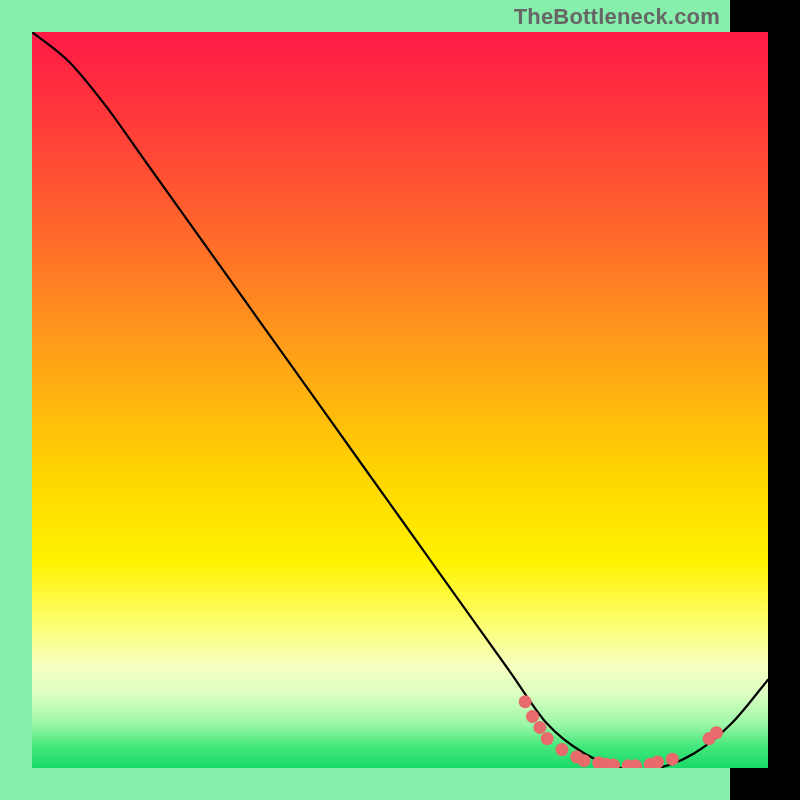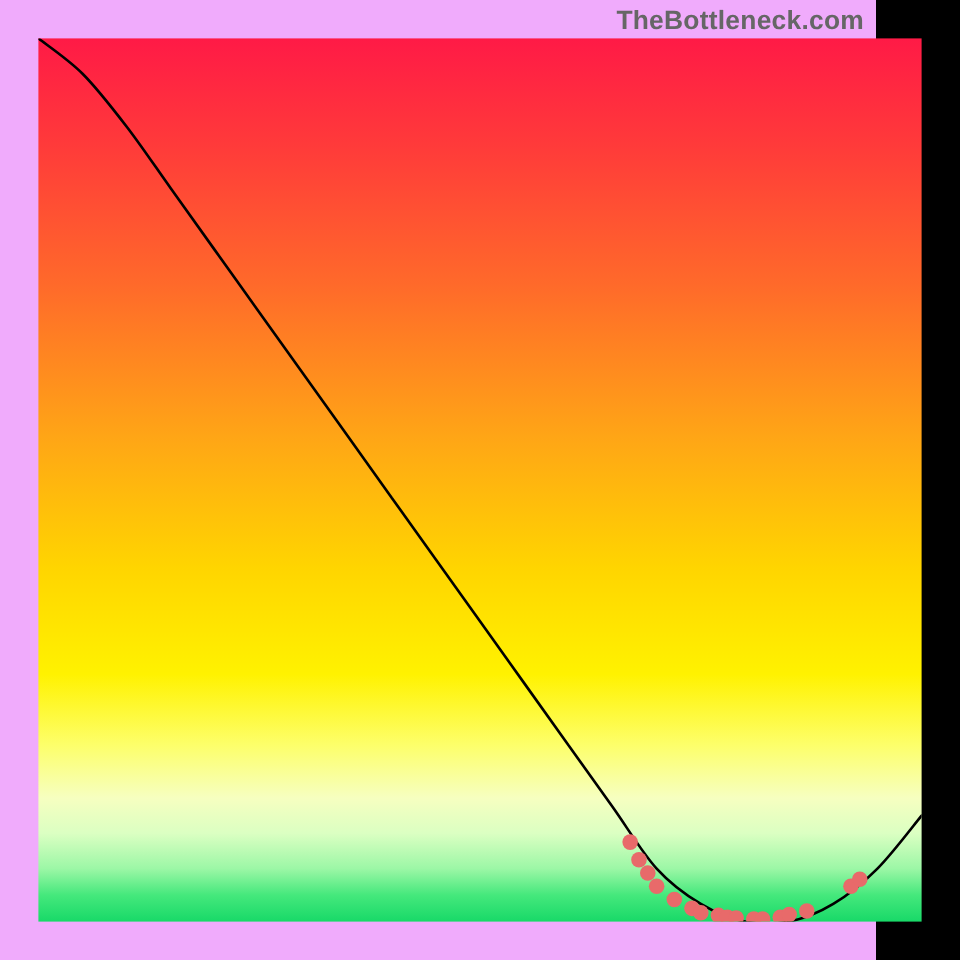--- a/index.html
+++ b/index.html
@@ -8,21 +8,21 @@
     width: 800px;
     height: 800px;
     background: #000;
     overflow: hidden;
     font-family: Arial, Helvetica, sans-serif;
   }
   .outer {
     position: relative;
     width: 730px;
     height: 800px;
-    background: #f0abfc;
+    background: #86efac;
   }
   .watermark {
     position: absolute;
     top: 4px;
     right: 10px;
     color: #666;
     font-size: 22px;
     font-weight: 600;
     letter-spacing: 0.2px;
   }

